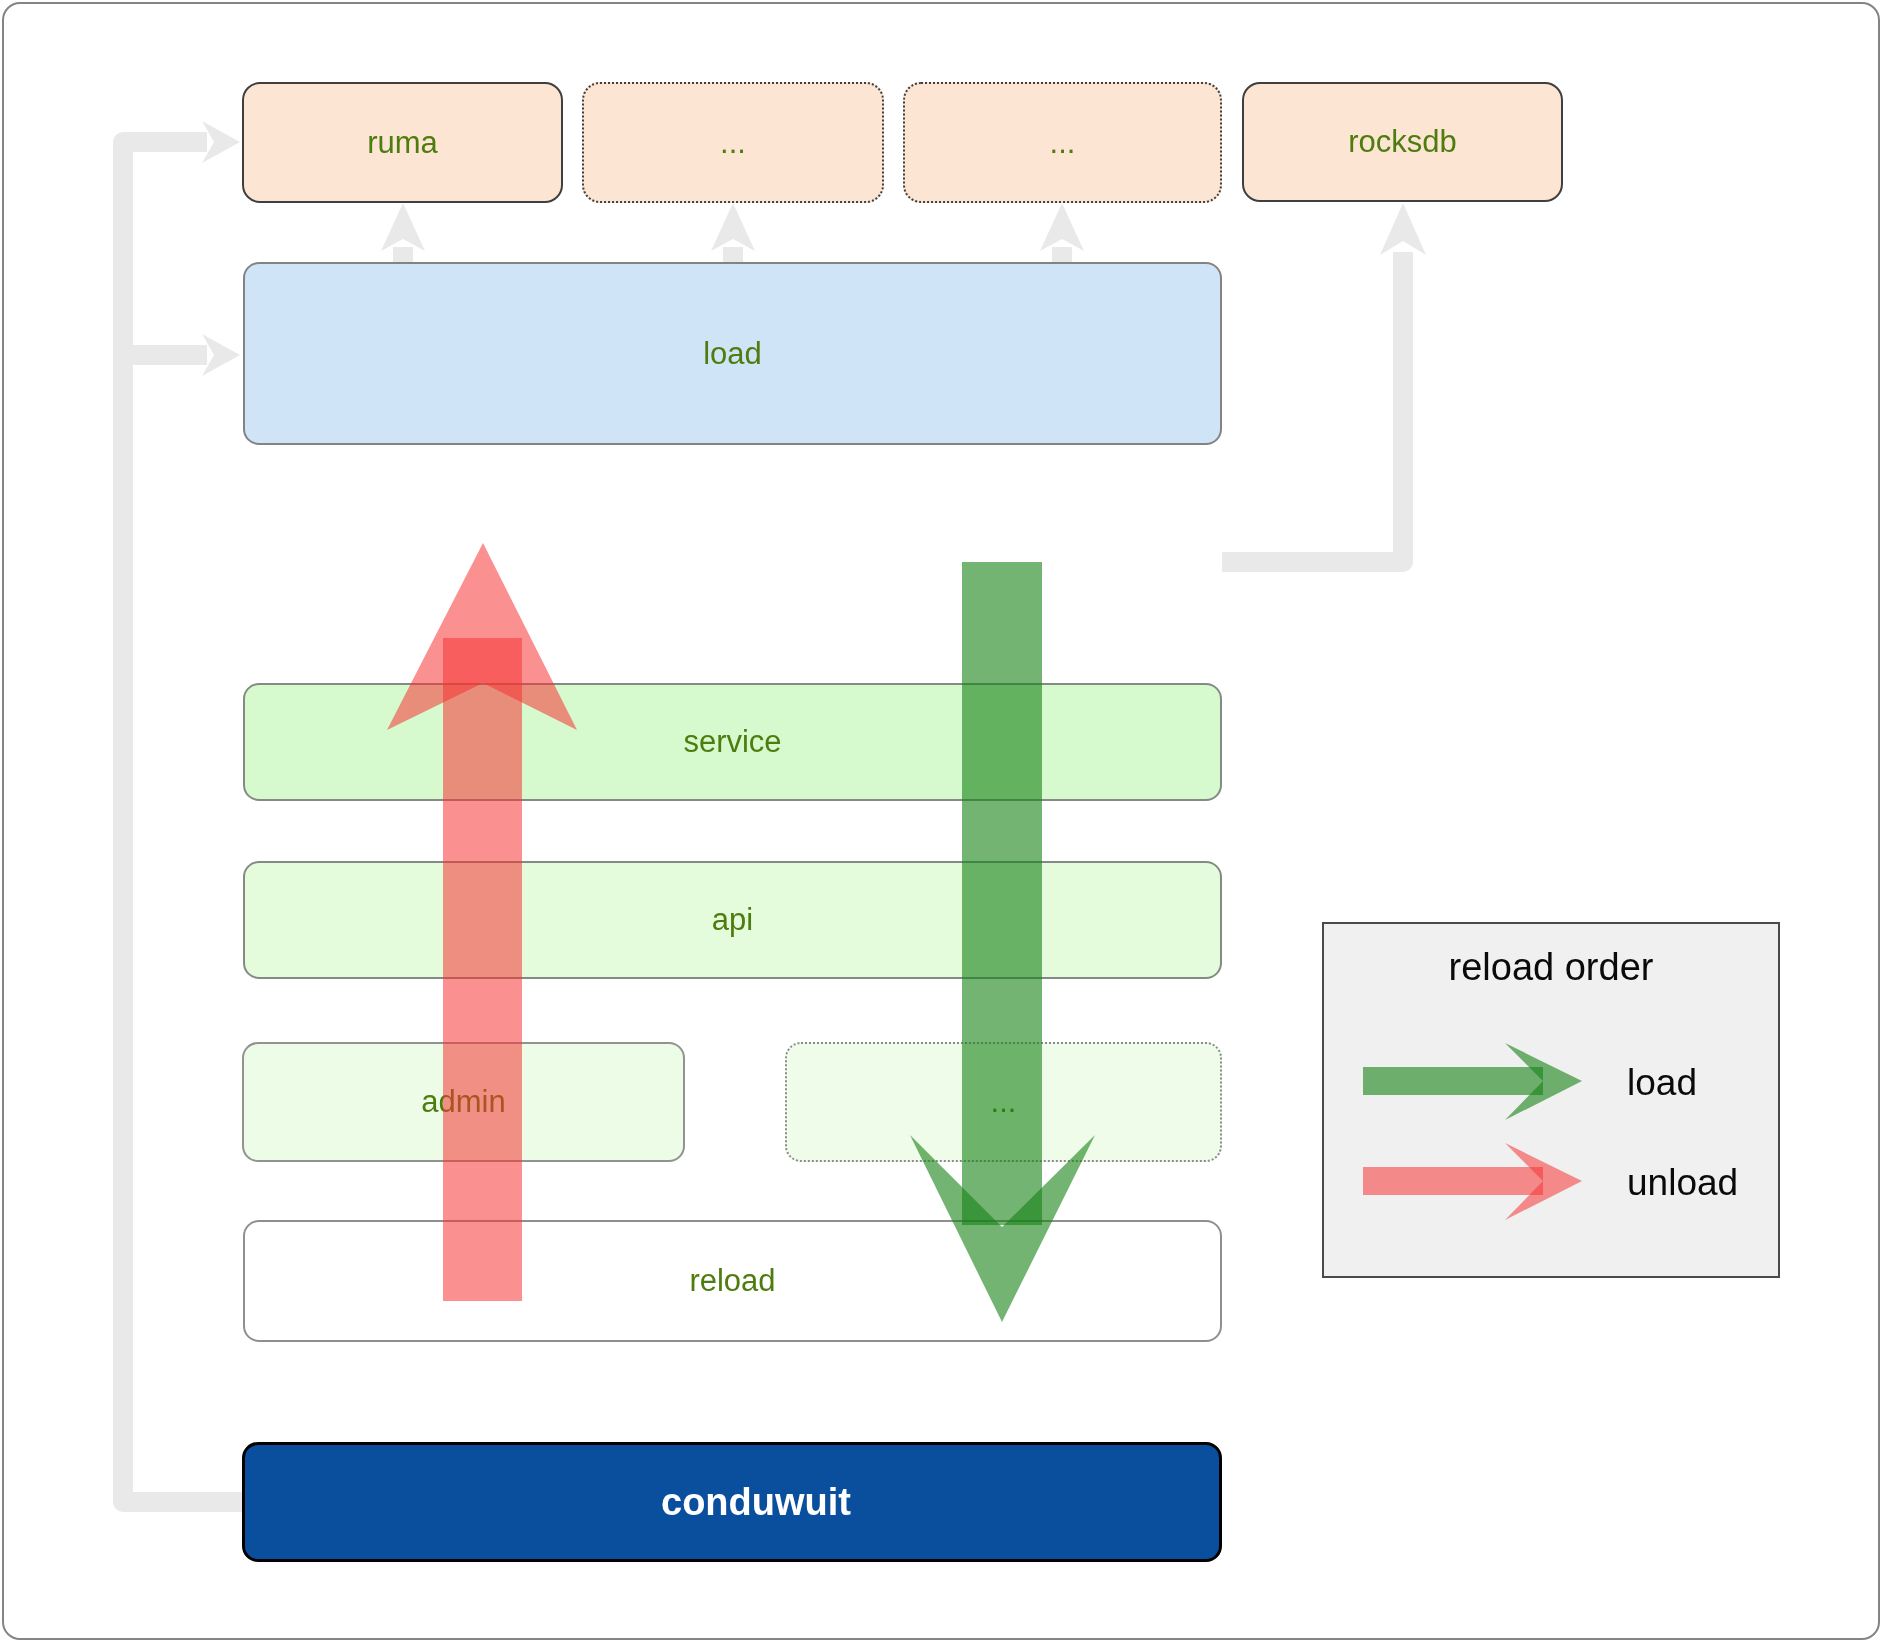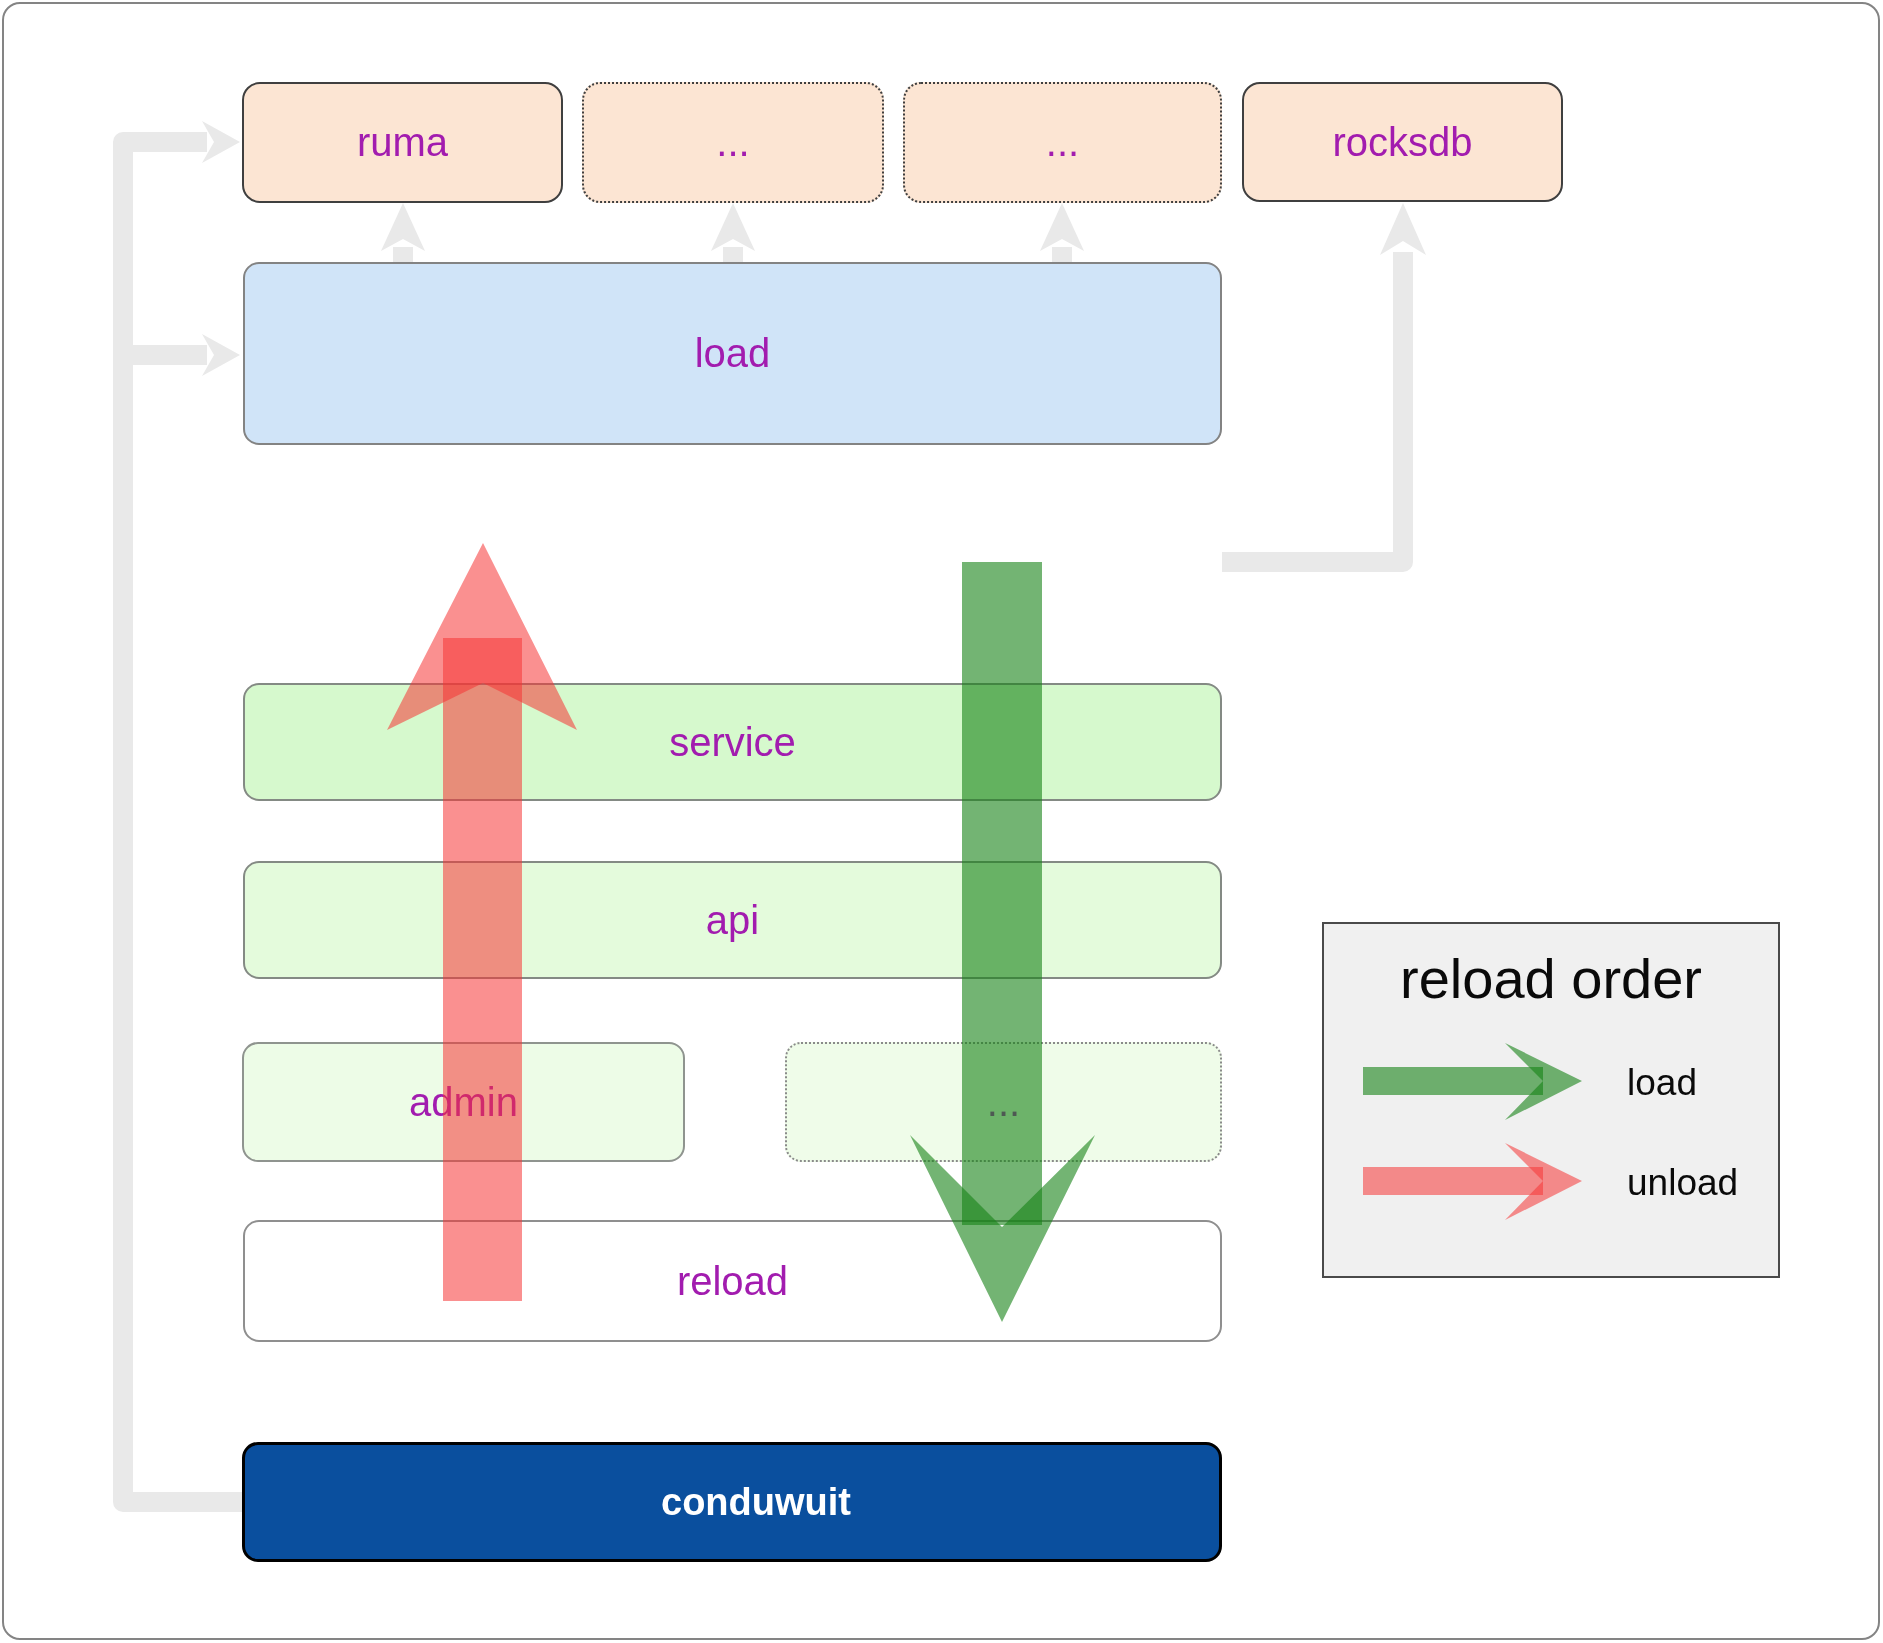--- a/index.html
+++ b/index.html
@@ -15,21 +15,21 @@
     border:2px solid #848484;border-radius:18px;
     pointer-events:none;
   }
   svg.layer{position:absolute;left:0;top:0;pointer-events:none;}
   #connector-layer{z-index:0;}
   #arrow-layer{z-index:3;}
   .box{
     position:absolute;z-index:1;
     display:flex;align-items:center;justify-content:center;
     box-sizing:border-box;
-    font-size:40px;color:#a21caf;
+    font-size:31px;color:#4d7c0f;
     border-radius:18px;
   }
   .box-ruma     {left:242px; top:82px;  width:321px;height:121px;background:#fce5d3;border:2.5px solid #3f3f3f;}
   .box-ellipsis1{left:582px; top:82px;  width:302px;height:121px;background:#fce5d3;border:2px dotted #3f3f3f;}
   .box-ellipsis2{left:903px; top:82px;  width:319px;height:121px;background:#fce5d3;border:2px dotted #3f3f3f;}
   .box-rocksdb  {left:1242px;top:82px;  width:321px;height:120px;background:#fce5d3;border:2.5px solid #3f3f3f;}
   .box-core     {left:243px; top:262px; width:979px;height:183px;background:#d0e4f8;border:2px solid #838383;border-radius:16px;}
   .box-database {left:243px; top:501px; width:979px;height:118px;background:#a5fb8f;border:2px solid #7f8c7f;border-radius:16px;}
   .box-service  {left:243px; top:683px; width:979px;height:118px;background:#d6f9cd;border:2px solid #848a84;border-radius:16px;}
   .box-api      {left:243px; top:861px; width:979px;height:118px;background:#e4fbdc;border:2px solid #848a84;border-radius:16px;}
@@ -39,21 +39,21 @@
   .box-conduwuit{left:242px; top:1442px;width:980px;height:120px;background:#0a4f9e;border:3px solid #000000;border-radius:16px;
                  color:#ffffff;font-weight:bold;font-size:38px;padding-left:48px;}
   #legend{
     position:absolute;z-index:1;
     left:1322px;top:922px;width:458px;height:356px;
     background:#f0f0f0;border:2.5px solid #4a4a4a;
     box-sizing:border-box;
   }
   #legend-title{
     position:absolute;left:0;top:22px;width:100%;
-    text-align:center;font-size:56px;color:#0a0a0a;
+    text-align:center;font-size:38px;color:#0a0a0a;
   }
   .legend-label{
     position:absolute;left:303px;
     font-size:37px;color:#0a0a0a;line-height:44px;
   }
   #legend-label-load{top:137px;}
   #legend-label-unload{top:237px;}
 </style>
 </head>
 <body>

